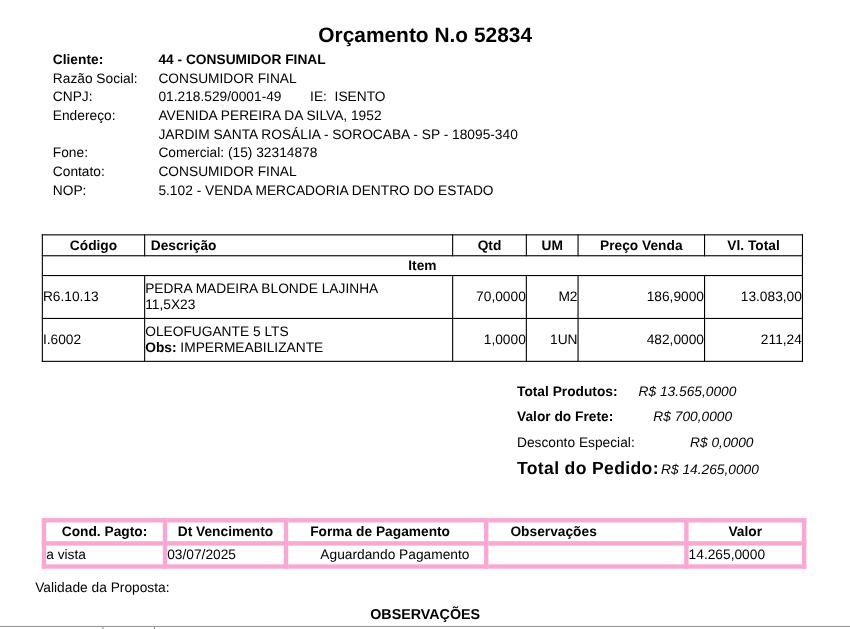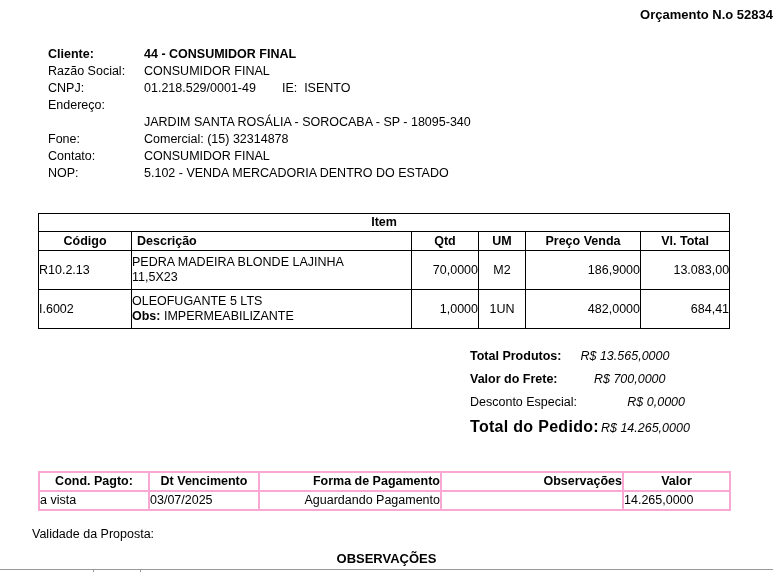--- a/index.html
+++ b/index.html
@@ -19,24 +19,24 @@
     position: relative;
     width: 773px;
     height: 572px;
     background: #ffffff;
   }
 
   
   .doc-title {
     position: absolute;
     left: 0;
-    top: 7px;
-    width: 773px;
-    text-align: right;
-    font-size: 13px;
+    top: 22px;
+    width: 773px;
+    text-align: center;
+    font-size: 19px;
     font-weight: bold;
     letter-spacing: 0px;
   }
 
   
   .client-block {
     position: absolute;
     left: 32px;
     top: 46px;
     font-size: 12.5px;
@@ -102,21 +102,21 @@
     text-align: left;
     line-height: 15px;
   }
   .cell-desc .obs-label { font-weight: bold; }
   .cell-num {
     text-align: right;
     padding-right: 6px;
     margin-top: 41px;
   }
   .cell-um {
-    text-align: center;
+    text-align: right;
     padding-left: 6px;
   }
 
   
   .totals {
     position: absolute;
     left: 470px;
     top: 349px;
     width: 259px;
     font-size: 12.5px;
@@ -157,38 +157,38 @@
   .pay-table {
     position: absolute;
     left: 38px;
     top: 471px;
     width: 691px;
     border-collapse: collapse;
     font-size: 12.5px;
     table-layout: fixed;
   }
   .pay-table th, .pay-table td {
-    border: 2px solid #f9a8d4;
+    border: 4px solid #f9a8d4;
     height: 17px;
     line-height: 17px;
     padding: 0;
   }
   .pay-table th {
     font-weight: bold;
     text-align: center;
   }
   .pay-table th.left-h {
-    text-align: right;
+    text-align: left;
     padding-left: 20px;
   }
   .pay-table td {
     text-align: left;
   }
   .pay-table td.left-c {
-    text-align: right;
+    text-align: center;
     padding-left: 16px;
   }
 
   
   .validade {
     position: absolute;
     left: 32px;
     top: 527px;
     font-size: 12.5px;
   }
@@ -238,20 +238,21 @@
     </div>
 
     <div class="cl-row">
       <span class="cl-label">CNPJ:</span>
       <span class="cl-value">01.218.529/0001-49</span>
       <span class="cl-value cl-ie">IE:  ISENTO</span>
     </div>
 
     <div class="cl-row">
       <span class="cl-label">Endereço:</span>
+      <span class="cl-value">AVENIDA PEREIRA DA SILVA, 1952</span>
     </div>
 
     <div class="cl-row">
       <span class="cl-label"></span>
       <span class="cl-value">JARDIM SANTA ROSÁLIA - SOROCABA - SP - 18095-340</span>
     </div>
 
     <div class="cl-row">
       <span class="cl-label">Fone:</span>
       <span class="cl-value">Comercial: (15) 32314878</span>
@@ -273,53 +274,53 @@
     <colgroup>
       <col style="width:93px">
       <col style="width:280px">
       <col style="width:67px">
       <col style="width:47px">
       <col style="width:115px">
       <col style="width:89px">
     </colgroup>
     <thead>
       <tr>
-        <th class="group" colspan="6">Item</th>
-      </tr>
-      <tr>
         <th>Código</th>
         <th class="left">Descrição</th>
         <th>Qtd</th>
         <th>UM</th>
         <th>Preço Venda</th>
         <th>Vl. Total</th>
       </tr>
+      <tr>
+        <th class="group" colspan="6">Item</th>
+      </tr>
     </thead>
     <tbody>
       <tr>
-        <td class="cell-code">R10.2.13</td>
+        <td class="cell-code">R6.10.13</td>
         <td class="cell-desc">
           <div>PEDRA MADEIRA BLONDE LAJINHA</div>
           <div>11,5X23</div>
         </td>
         <td class="cell-num">70,0000</td>
         <td class="cell-um">M2</td>
         <td class="cell-num">186,9000</td>
         <td class="cell-num">13.083,00</td>
       </tr>
       <tr>
         <td class="cell-code">I.6002</td>
         <td class="cell-desc">
           <div>OLEOFUGANTE 5 LTS</div>
           <div><span class="obs-label">Obs:</span><span> IMPERMEABILIZANTE</span></div>
         </td>
         <td class="cell-num">1,0000</td>
         <td class="cell-um">1UN</td>
         <td class="cell-num">482,0000</td>
-        <td class="cell-num">684,41</td>
+        <td class="cell-num">211,24</td>
       </tr>
     </tbody>
   </table>
 
   <div class="totals">
     <div class="tot-row">
       <span class="tot-label">Total Produtos:</span>
       <span class="tot-value">R$ 13.565,0000</span>
     </div>
     <div class="tot-row">

